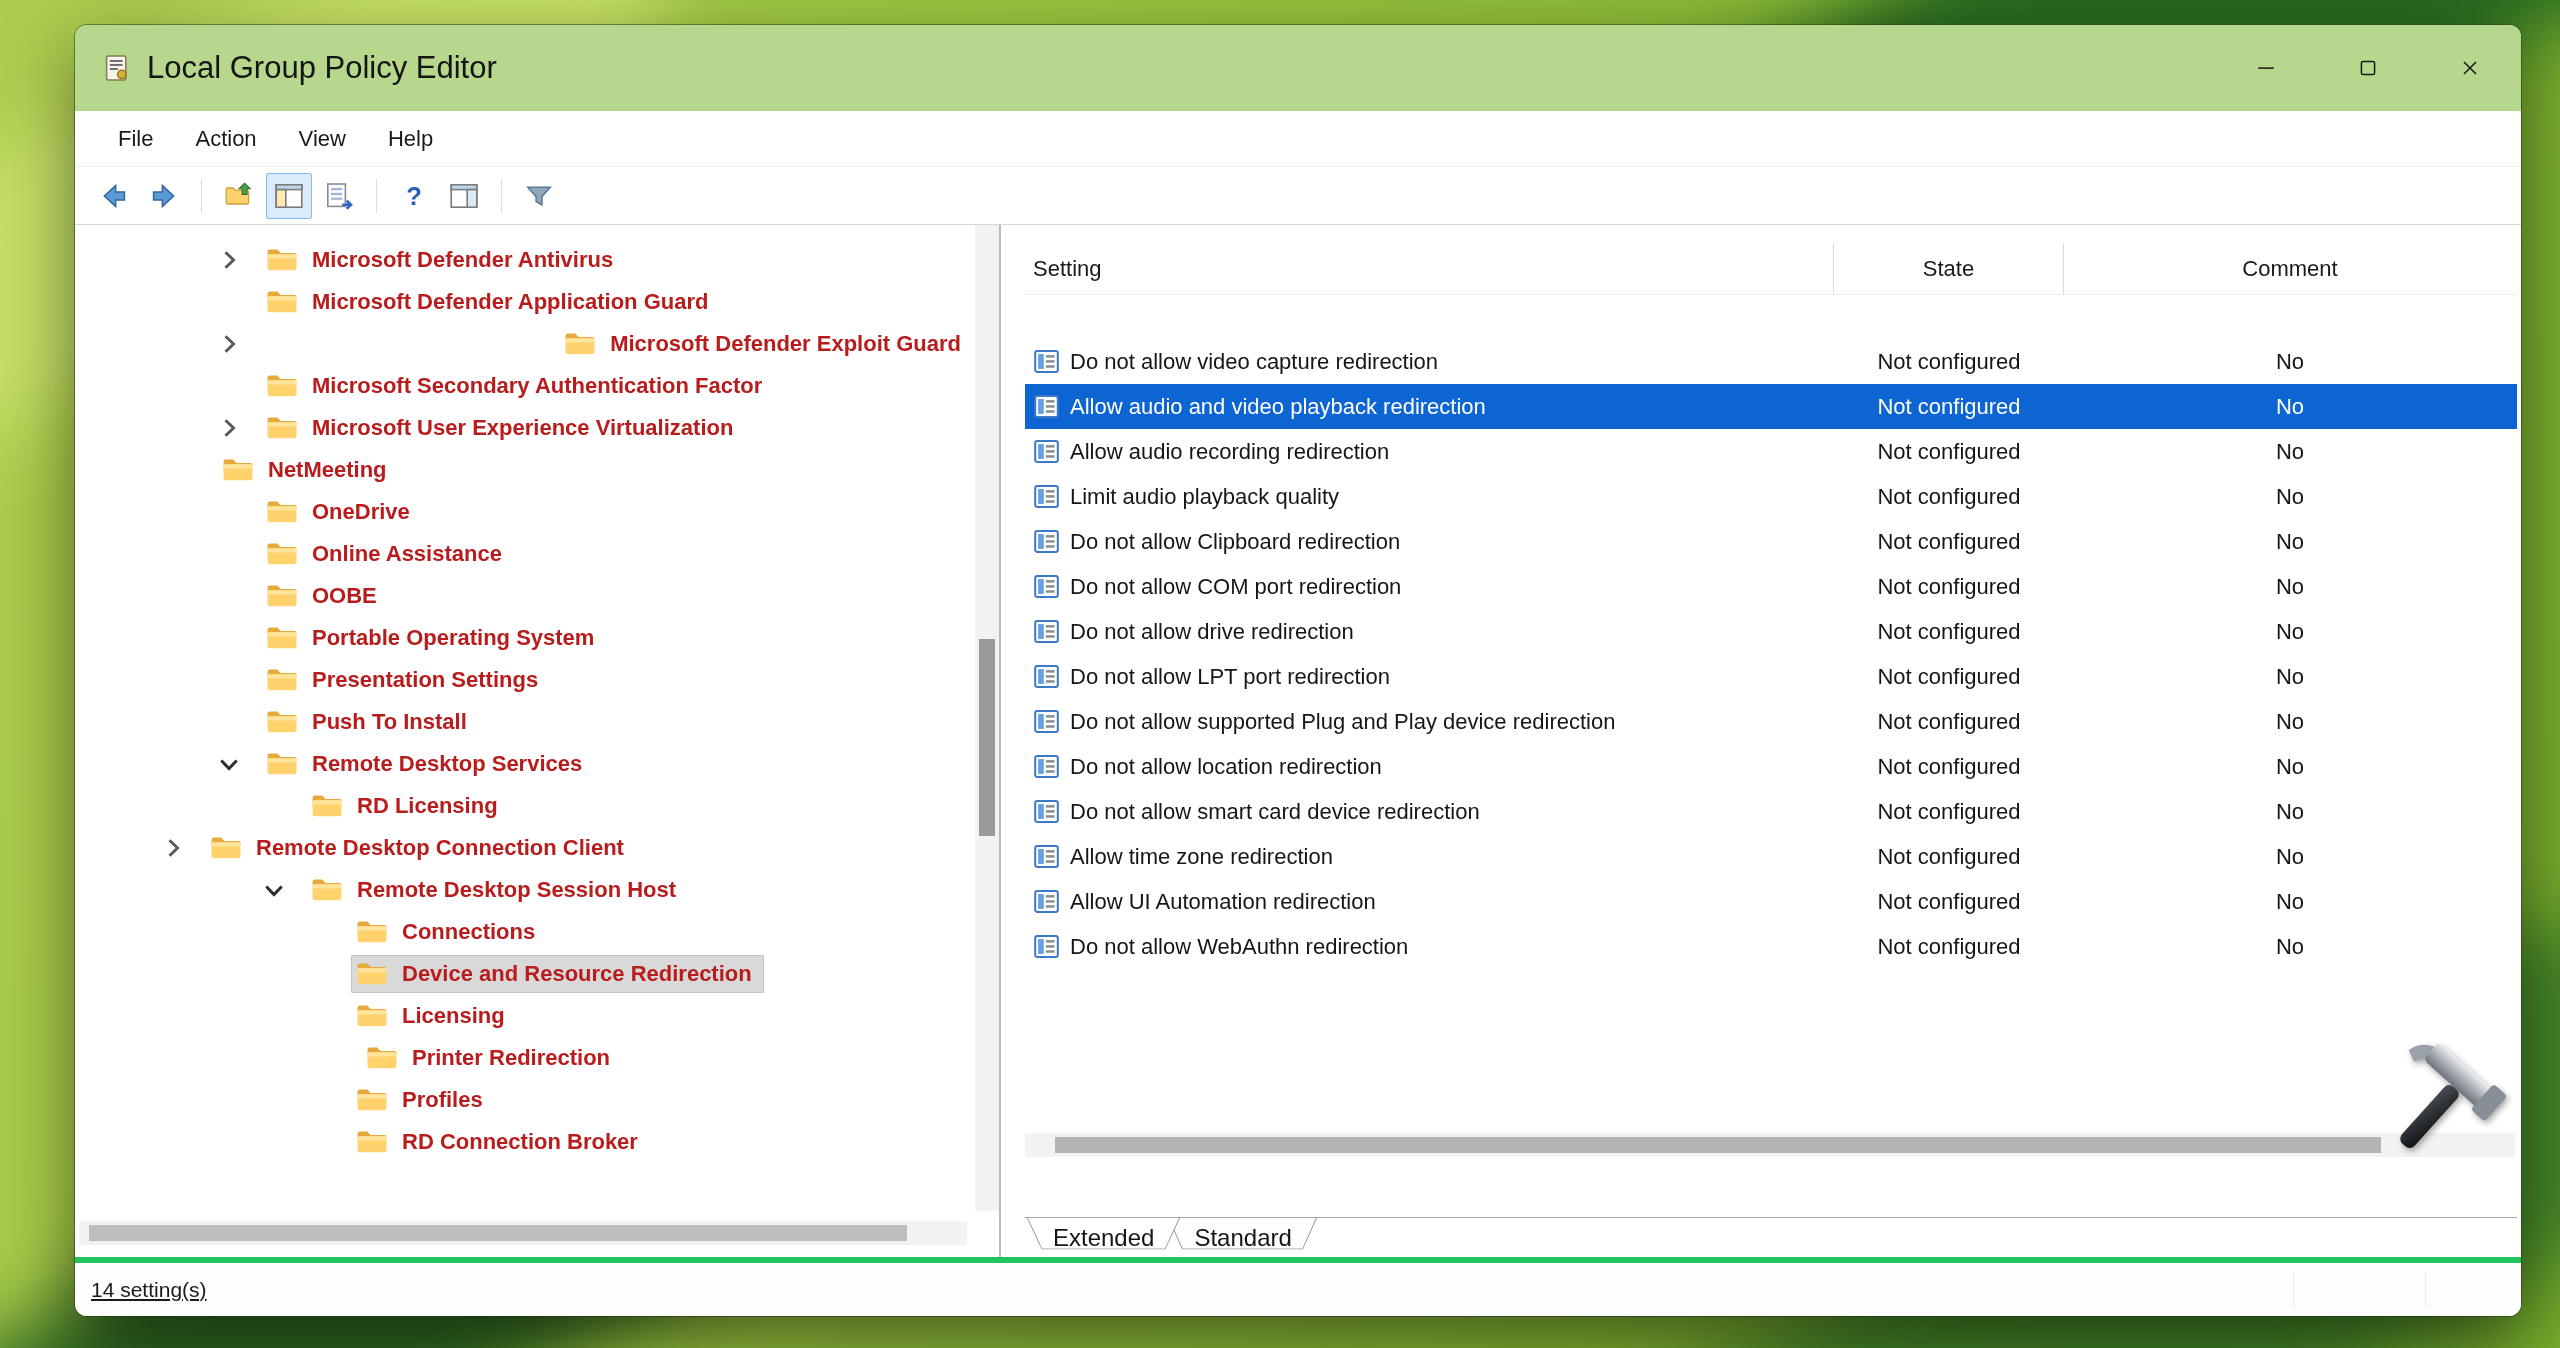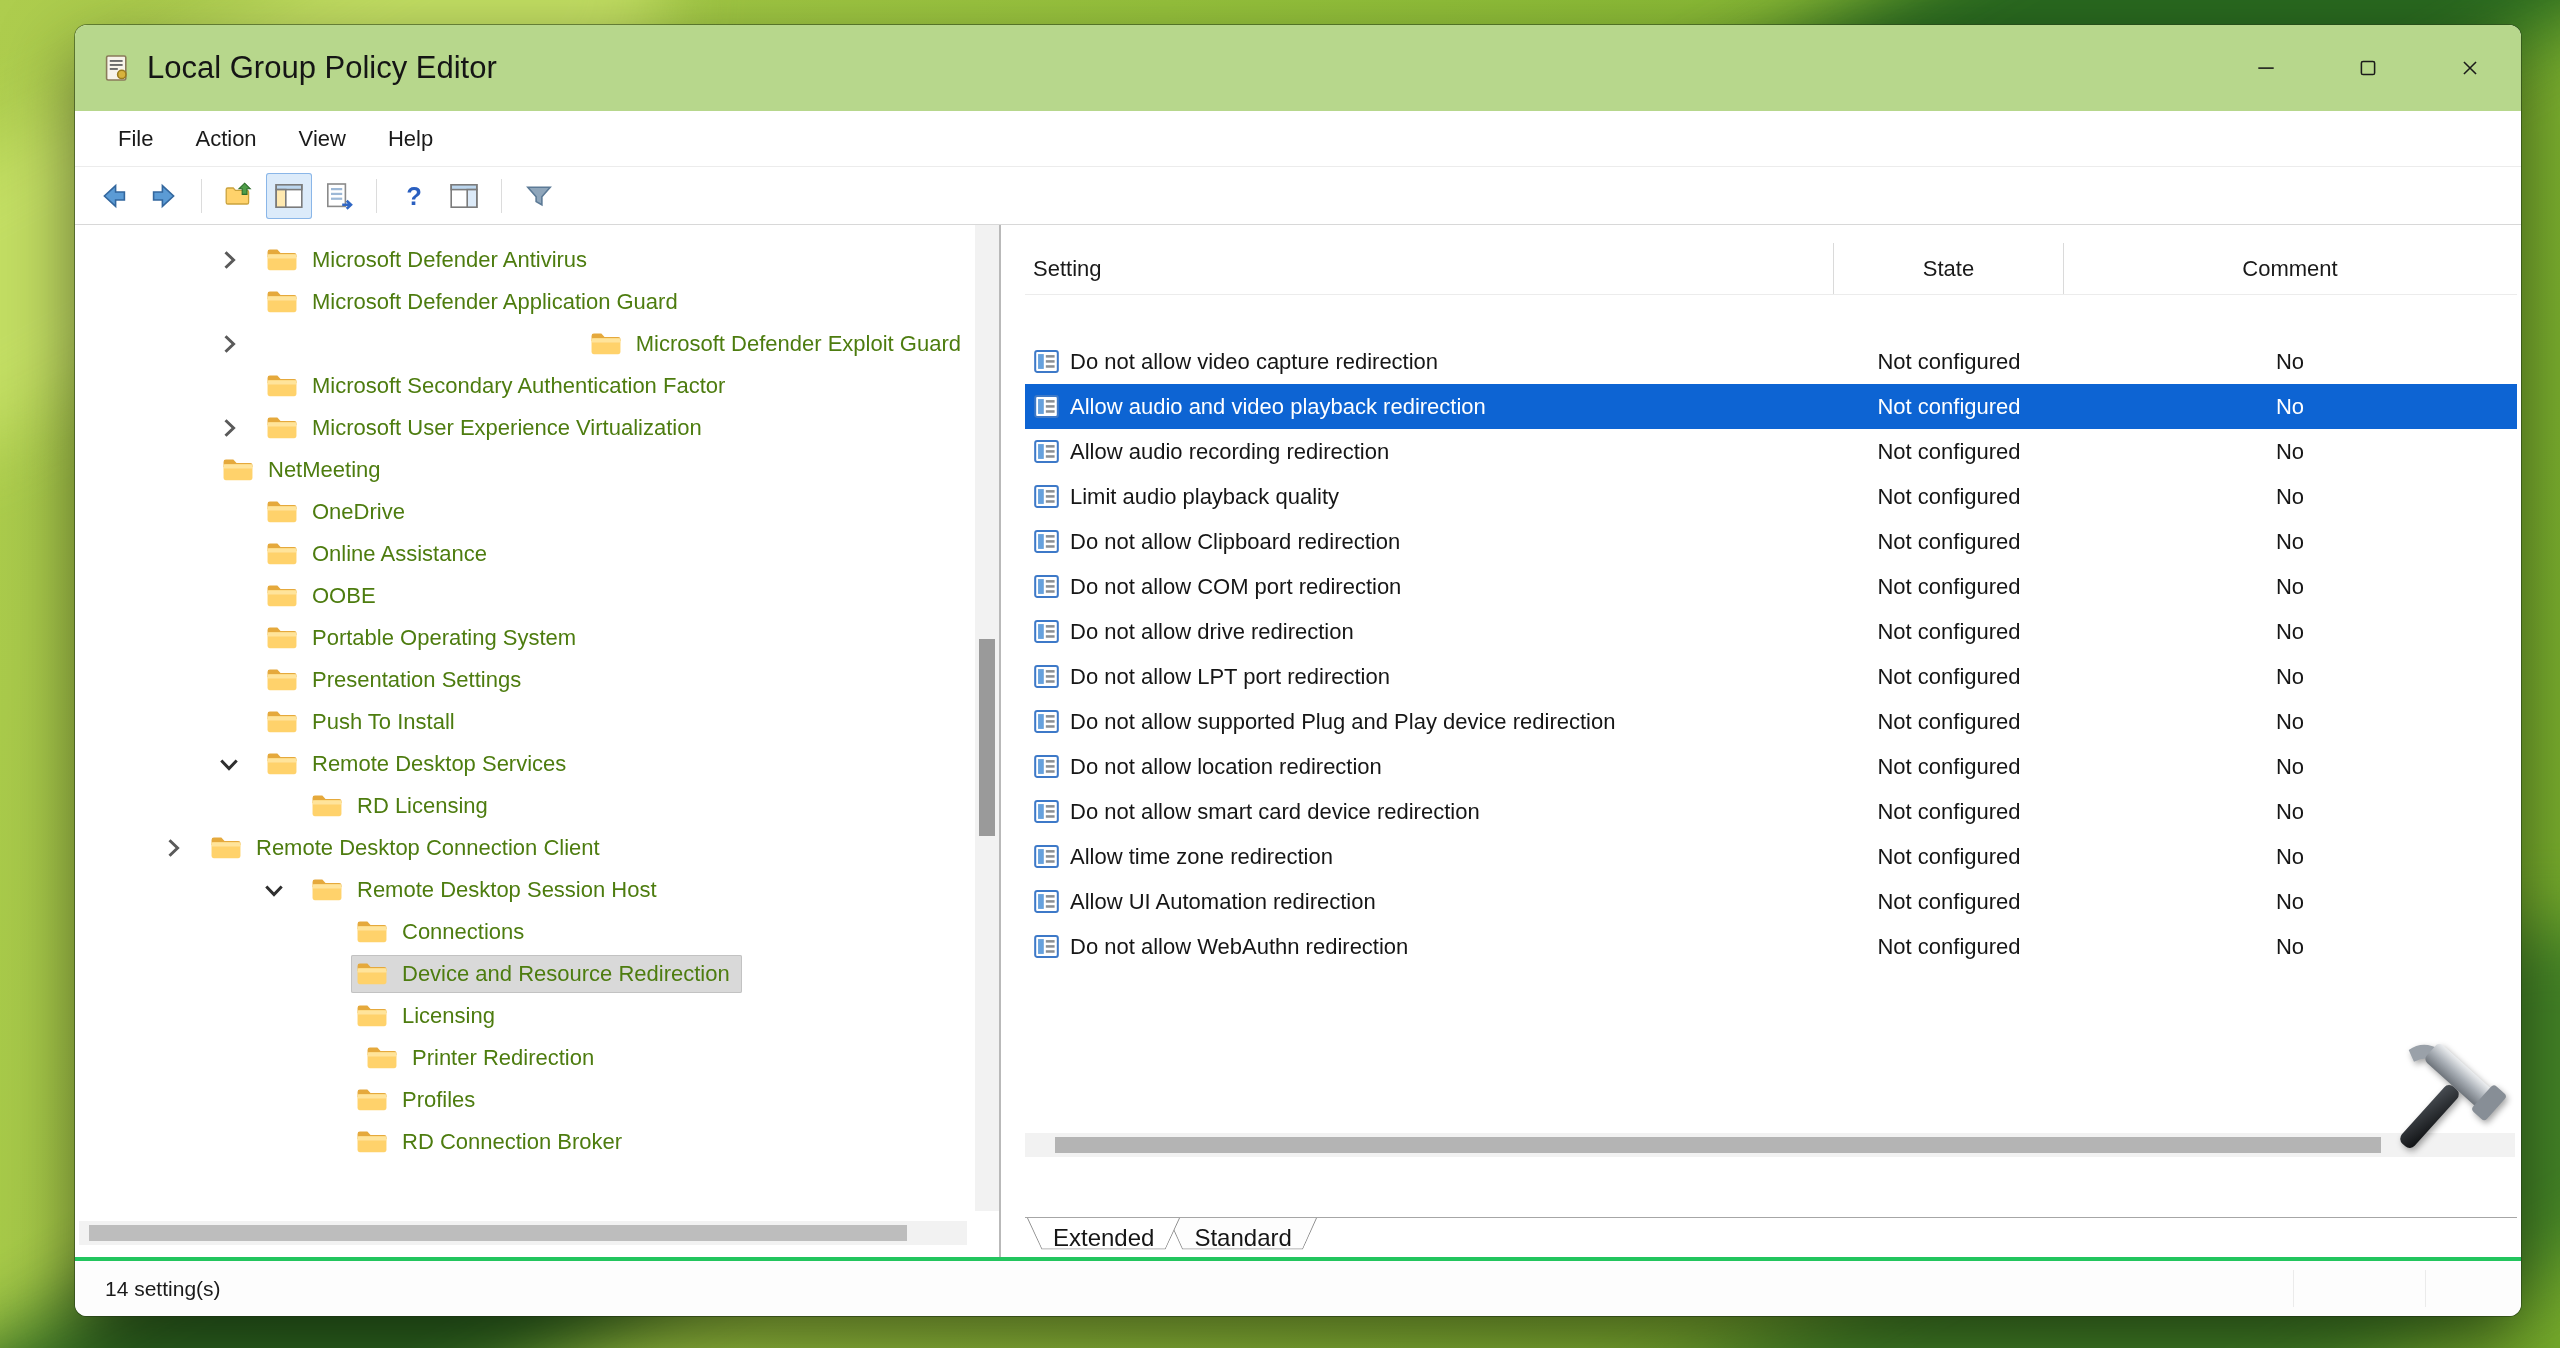--- a/index.html
+++ b/index.html
@@ -36,21 +36,21 @@
   .tb-btn { width:46px; height:46px; display:flex; align-items:center; justify-content:center; border-radius:3px; }
   .tb-btn.active { background:#dcebfa; box-shadow:inset 0 0 0 1px #8ab6e8; }
   .tb-ic svg { width:32px; height:32px; display:block; }
   .tb-sep { width:1px; height:34px; background:#dcdcdc; margin:0 10px; }
 
   .content { flex:1; display:flex; min-height:0; background:#fff; }
 
   .tree-pane { width:924px; flex:0 0 auto; position:relative; overflow:hidden; }
   .splitter { width:2px; background:#b9b9b9; flex:0 0 auto; }
   .tree { position:absolute; top:14px; left:0; right:26px; bottom:46px; overflow:hidden; }
-  .tree-row { height:42px; display:flex; align-items:center; font-size:22px; color:#4d7c0f; white-space:nowrap; }
+  .tree-row { height:42px; display:flex; align-items:center; font-size:22px; color:#b91c1c; white-space:nowrap;font-weight:bold; }
   .tchev { width:46px; height:30px; display:flex; align-items:center; }
   .tchev svg { width:28px; height:28px; display:block; }
   .hl { display:flex; align-items:center; height:38px; padding:0 12px 0 4px; border-radius:2px; }
   .hl.sel { background:var(--tree-sel,#d9d9d9); box-shadow:inset 0 0 0 1px #c2c2c2; }
   .fold { width:34px; height:34px; margin-right:13px; flex:0 0 auto; }
   .fold svg { width:34px; height:34px; display:block; }
 
   .vscroll { position:absolute; top:0; right:0; width:24px; bottom:46px; background:#f2f2f2; }
   .vthumb { position:absolute; left:4px; right:4px; top:42%; height:20%; background:#9a9a9a; }
   .thscroll { position:absolute; left:4px; right:32px; bottom:12px; height:24px; background:#f2f2f2; }
@@ -77,22 +77,22 @@
 
   .tabs { height:40px; display:flex; border-top:1px solid #a6a6a6; margin-top:16px; padding-left:2px; flex:0 0 auto; }
   .tab { position:relative; height:40px; min-width:138px; display:flex; align-items:center; justify-content:center;
     font-size:24px; color:#161616; margin-right:-12px; padding:0 26px; }
   .tab::before { content:""; position:absolute; inset:0 0 1px 0; background:#fdfdfd; border:1px solid #8f8f8f;
     border-top:none; transform:perspective(26px) rotateX(-9deg); transform-origin:50% 0; }
   .tab span { position:relative; z-index:1; }
   .tab.active { z-index:2; }
   .tab.active::before { background:#fff; }
 
-  .statusbar { height:59px; border-top:4px solid #22c55e; background:#fdfdfd; display:flex; align-items:center;
-    padding-left:30px; font-size:21px; color:#1a1a1a; position:relative; flex:0 0 auto; }
+  .statusbar { height:59px; border-top:6px solid #22c55e; background:#fdfdfd; display:flex; align-items:center;
+    padding-left:16px; font-size:21px; color:#1a1a1a; position:relative; flex:0 0 auto;text-decoration:underline; }
   .sb-sep { position:absolute; top:9px; bottom:9px; width:1px; background:#ebebeb; }
   .sb-sep.a { left:2218px; } .sb-sep.b { left:2350px; }
 
   .hammer { position:absolute; left:2378px; top:1044px; width:132px; height:132px; pointer-events:none; }
   .hammer svg { width:132px; height:132px; display:block; filter:drop-shadow(2px 3px 3px rgba(0,0,0,.35)); }
 </style>
 </head>
 <body>
 
 <div class="desktop">

